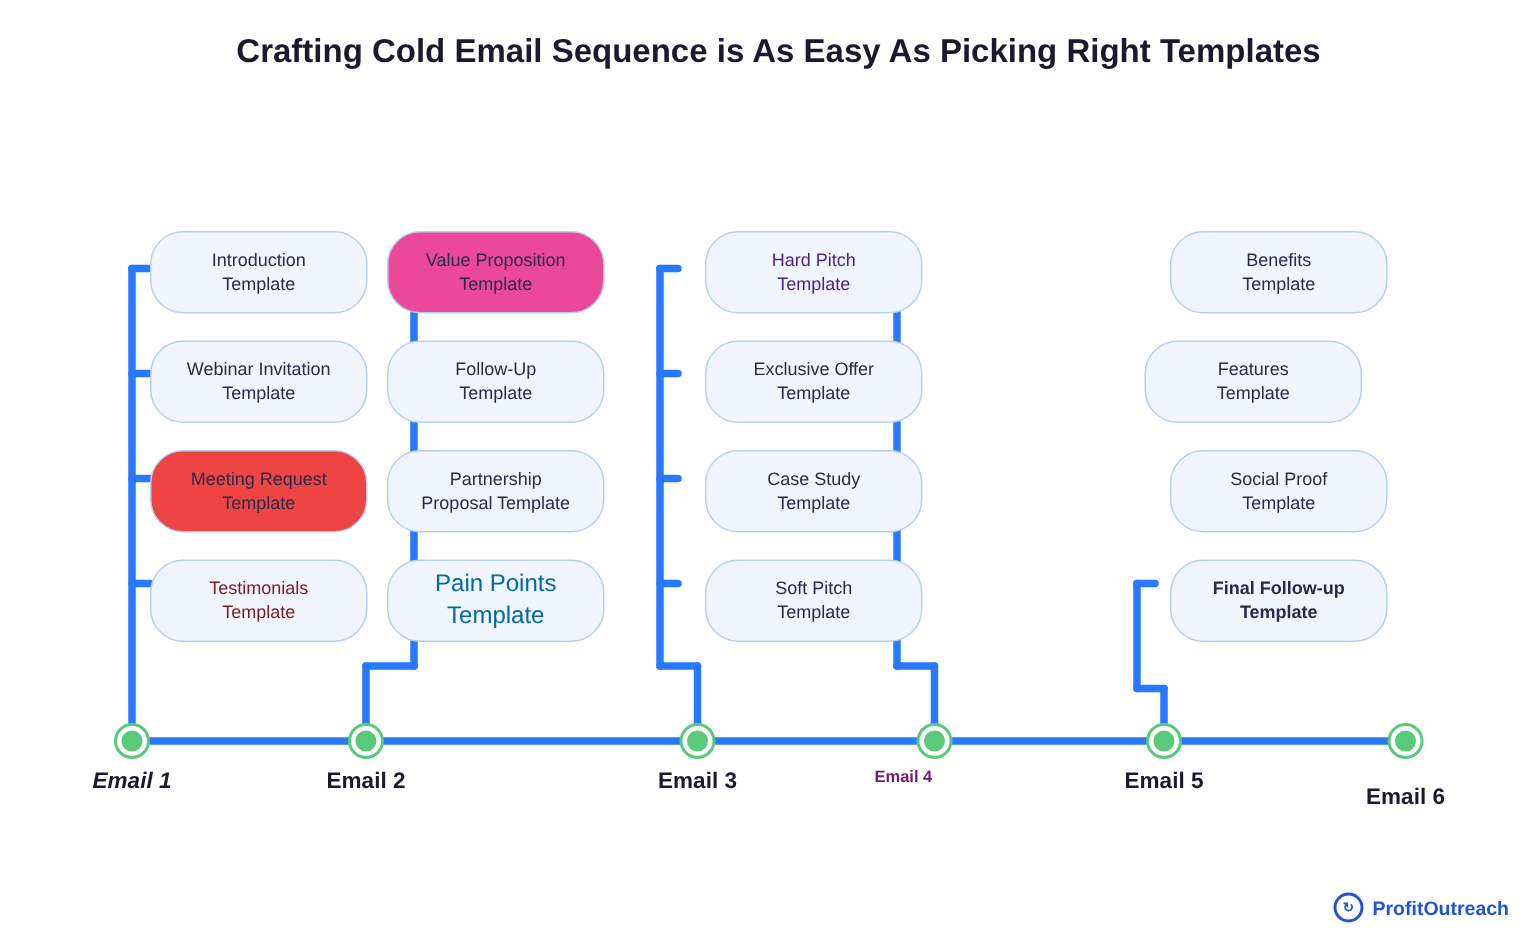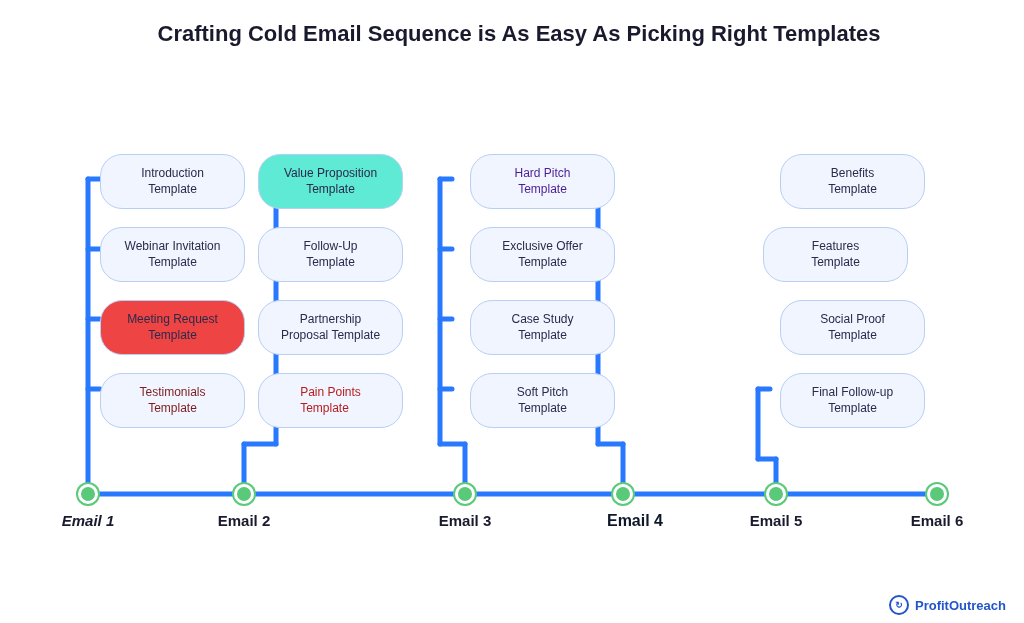--- a/index.html
+++ b/index.html
@@ -104,56 +104,56 @@
         <line x1="728" y1="380" x2="728" y2="310" stroke="#2979ff" stroke-width="5" stroke-linecap="round"></line>
         <line x1="728" y1="310" x2="740" y2="310" stroke="#2979ff" stroke-width="5" stroke-linecap="round"></line>
       </svg>
       <div style="position: absolute; width: 20px; height: 20px; background: rgb(91, 201, 122); border-radius: 50%; left: 48px; top: 405px; border: 3px solid white; box-shadow: rgb(91, 201, 122) 0px 0px 0px 2px;"></div>
       <div style="position: absolute; font-size: 15px; font-weight: 700; color: rgb(26, 26, 46); text-align: center; width: 80px; left: 18px; top: 433px; font-style: italic;">Email 1</div>
       <div style="position: absolute; width: 20px; height: 20px; background: rgb(91, 201, 122); border-radius: 50%; left: 204px; top: 405px; border: 3px solid white; box-shadow: rgb(91, 201, 122) 0px 0px 0px 2px;"></div>
       <div style="position: absolute; font-size: 15px; font-weight: 700; color: rgb(26, 26, 46); text-align: center; width: 80px; left: 174px; top: 433px;">Email 2</div>
       <div style="position: absolute; width: 20px; height: 20px; background: rgb(91, 201, 122); border-radius: 50%; left: 425px; top: 405px; border: 3px solid white; box-shadow: rgb(91, 201, 122) 0px 0px 0px 2px;"></div>
       <div style="position: absolute; font-size: 15px; font-weight: 700; color: rgb(26, 26, 46); text-align: center; width: 80px; left: 395px; top: 433px;">Email 3</div>
       <div style="position: absolute; width: 20px; height: 20px; background: rgb(91, 201, 122); border-radius: 50%; left: 583px; top: 405px; border: 3px solid white; box-shadow: rgb(91, 201, 122) 0px 0px 0px 2px;"></div>
-      <div style="position: absolute; font-size: 16px; font-weight: 700; color: #0f172a; text-align: right; width: 80px; left: 553px; top: 433px;">Email 4</div>
+      <div style="position: absolute; font-size: 11px; font-weight: 700; color: #701a75; text-align: left; width: 80px; left: 553px; top: 433px;">Email 4</div>
       <div style="position: absolute; width: 20px; height: 20px; background: rgb(91, 201, 122); border-radius: 50%; left: 736px; top: 405px; border: 3px solid white; box-shadow: rgb(91, 201, 122) 0px 0px 0px 2px;"></div>
       <div style="position: absolute; font-size: 15px; font-weight: 700; color: rgb(26, 26, 46); text-align: center; width: 80px; left: 706px; top: 433px;">Email 5</div>
       <div style="position: absolute; width: 20px; height: 20px; background: rgb(91, 201, 122); border-radius: 50%; left: 897px; top: 405px; border: 3px solid white; box-shadow: rgb(91, 201, 122) 0px 0px 0px 2px;"></div>
-      <div style="position: absolute; font-size: 15px; font-weight: 700; color: rgb(26, 26, 46); text-align: center; width: 80px; left: 867px; top: 433px;">Email 6</div>
+      <div style="position: absolute; font-size: 15px; font-weight: 700; color: rgb(26, 26, 46); text-align: center; width: 80px; left: 867px; top: 444px;">Email 6</div>
       <div style="position: absolute; left: 70px; top: 75px; width: 145px; height: 55px; background: rgb(240, 245, 255); border: 1.5px solid rgb(184, 207, 245); border-radius: 22px; display: flex; align-items: center; justify-content: center; text-align: center; font-size: 12px; font-weight: 500; color: rgb(42, 42, 74); line-height: 1.35; white-space: pre-line;">Introduction
 Template</div>
       <div style="position: absolute; left: 70px; top: 148px; width: 145px; height: 55px; background: rgb(240, 245, 255); border: 1.5px solid rgb(184, 207, 245); border-radius: 22px; display: flex; align-items: center; justify-content: center; text-align: center; font-size: 12px; font-weight: 500; color: rgb(42, 42, 74); line-height: 1.35; white-space: pre-line;">Webinar Invitation
 Template</div>
       <div style="position: absolute; left: 70px; top: 221px; width: 145px; height: 55px; background: #ef4444; border: 1.5px solid rgb(184, 207, 245); border-radius: 22px; display: flex; align-items: center; justify-content: center; text-align: center; font-size: 12px; font-weight: 500; color: rgb(42, 42, 74); line-height: 1.35; white-space: pre-line;">Meeting Request
 Template</div>
       <div style="position: absolute; left: 70px; top: 294px; width: 145px; height: 55px; background: rgb(240, 245, 255); border: 1.5px solid rgb(184, 207, 245); border-radius: 22px; display: flex; align-items: center; justify-content: center; text-align: center; font-size: 12px; font-weight: 500; color: #7f1d1d; line-height: 1.35; white-space: pre-line;">Testimonials
 Template</div>
-      <div style="position: absolute; left: 228px; top: 75px; width: 145px; height: 55px; background: #5eead4; border: 1.5px solid rgb(184, 207, 245); border-radius: 22px; display: flex; align-items: center; justify-content: center; text-align: center; font-size: 12px; font-weight: 500; color: rgb(42, 42, 74); line-height: 1.35; white-space: pre-line;">Value Proposition
+      <div style="position: absolute; left: 228px; top: 75px; width: 145px; height: 55px; background: #ec4899; border: 1.5px solid rgb(184, 207, 245); border-radius: 22px; display: flex; align-items: center; justify-content: center; text-align: center; font-size: 12px; font-weight: 500; color: rgb(42, 42, 74); line-height: 1.35; white-space: pre-line;">Value Proposition
 Template</div>
       <div style="position: absolute; left: 228px; top: 148px; width: 145px; height: 55px; background: rgb(240, 245, 255); border: 1.5px solid rgb(184, 207, 245); border-radius: 22px; display: flex; align-items: center; justify-content: center; text-align: center; font-size: 12px; font-weight: 500; color: rgb(42, 42, 74); line-height: 1.35; white-space: pre-line;">Follow-Up
 Template</div>
       <div style="position: absolute; left: 228px; top: 221px; width: 145px; height: 55px; background: rgb(240, 245, 255); border: 1.5px solid rgb(184, 207, 245); border-radius: 22px; display: flex; align-items: center; justify-content: center; text-align: center; font-size: 12px; font-weight: 500; color: rgb(42, 42, 74); line-height: 1.35; white-space: pre-line;">Partnership
 Proposal Template</div>
-      <div style="position: absolute; left: 228px; top: 294px; width: 145px; height: 55px; background: rgb(240, 245, 255); border: 1.5px solid rgb(184, 207, 245); border-radius: 22px; display: flex; align-items: center; justify-content: center; text-align: left; font-size: 12px; font-weight: 500; color: #b91c1c; line-height: 1.35; white-space: pre-line;">Pain Points
+      <div style="position: absolute; left: 228px; top: 294px; width: 145px; height: 55px; background: rgb(240, 245, 255); border: 1.5px solid rgb(184, 207, 245); border-radius: 22px; display: flex; align-items: center; justify-content: center; text-align: center; font-size: 16px; font-weight: 500; color: #0369a1; line-height: 1.35; white-space: pre-line;">Pain Points
 Template</div>
       <div style="position: absolute; left: 440px; top: 75px; width: 145px; height: 55px; background: rgb(240, 245, 255); border: 1.5px solid rgb(184, 207, 245); border-radius: 22px; display: flex; align-items: center; justify-content: center; text-align: center; font-size: 12px; font-weight: 500; color: #4c1d95; line-height: 1.35; white-space: pre-line;">Hard Pitch
 Template</div>
       <div style="position: absolute; left: 440px; top: 148px; width: 145px; height: 55px; background: rgb(240, 245, 255); border: 1.5px solid rgb(184, 207, 245); border-radius: 22px; display: flex; align-items: center; justify-content: center; text-align: center; font-size: 12px; font-weight: 500; color: rgb(42, 42, 74); line-height: 1.35; white-space: pre-line;">Exclusive Offer
 Template</div>
       <div style="position: absolute; left: 440px; top: 221px; width: 145px; height: 55px; background: rgb(240, 245, 255); border: 1.5px solid rgb(184, 207, 245); border-radius: 22px; display: flex; align-items: center; justify-content: center; text-align: center; font-size: 12px; font-weight: 500; color: rgb(42, 42, 74); line-height: 1.35; white-space: pre-line;">Case Study
 Template</div>
       <div style="position: absolute; left: 440px; top: 294px; width: 145px; height: 55px; background: rgb(240, 245, 255); border: 1.5px solid rgb(184, 207, 245); border-radius: 22px; display: flex; align-items: center; justify-content: center; text-align: center; font-size: 12px; font-weight: 500; color: rgb(42, 42, 74); line-height: 1.35; white-space: pre-line;">Soft Pitch
 Template</div>
       <div style="position: absolute; left: 750px; top: 75px; width: 145px; height: 55px; background: rgb(240, 245, 255); border: 1.5px solid rgb(184, 207, 245); border-radius: 22px; display: flex; align-items: center; justify-content: center; text-align: center; font-size: 12px; font-weight: 500; color: rgb(42, 42, 74); line-height: 1.35; white-space: pre-line;">Benefits
 Template</div>
       <div style="position: absolute; left: 733px; top: 148px; width: 145px; height: 55px; background: rgb(240, 245, 255); border: 1.5px solid rgb(184, 207, 245); border-radius: 22px; display: flex; align-items: center; justify-content: center; text-align: center; font-size: 12px; font-weight: 500; color: rgb(42, 42, 74); line-height: 1.35; white-space: pre-line;">Features
 Template</div>
       <div style="position: absolute; left: 750px; top: 221px; width: 145px; height: 55px; background: rgb(240, 245, 255); border: 1.5px solid rgb(184, 207, 245); border-radius: 22px; display: flex; align-items: center; justify-content: center; text-align: center; font-size: 12px; font-weight: 500; color: rgb(42, 42, 74); line-height: 1.35; white-space: pre-line;">Social Proof
 Template</div>
-      <div style="position: absolute; left: 750px; top: 294px; width: 145px; height: 55px; background: rgb(240, 245, 255); border: 1.5px solid rgb(184, 207, 245); border-radius: 22px; display: flex; align-items: center; justify-content: center; text-align: center; font-size: 12px; font-weight: 400; color: rgb(42, 42, 74); line-height: 1.35; white-space: pre-line;">Final Follow-up
+      <div style="position: absolute; left: 750px; top: 294px; width: 145px; height: 55px; background: rgb(240, 245, 255); border: 1.5px solid rgb(184, 207, 245); border-radius: 22px; display: flex; align-items: center; justify-content: center; text-align: center; font-size: 12px; font-weight: 700; color: rgb(42, 42, 74); line-height: 1.35; white-space: pre-line;">Final Follow-up
 Template</div>
     </div>
 
   <div class="logo-area">
     <div class="logo-icon">↻</div>
     <span>ProfitOutreach</span>
   </div>
 </div>
 
 <style>

